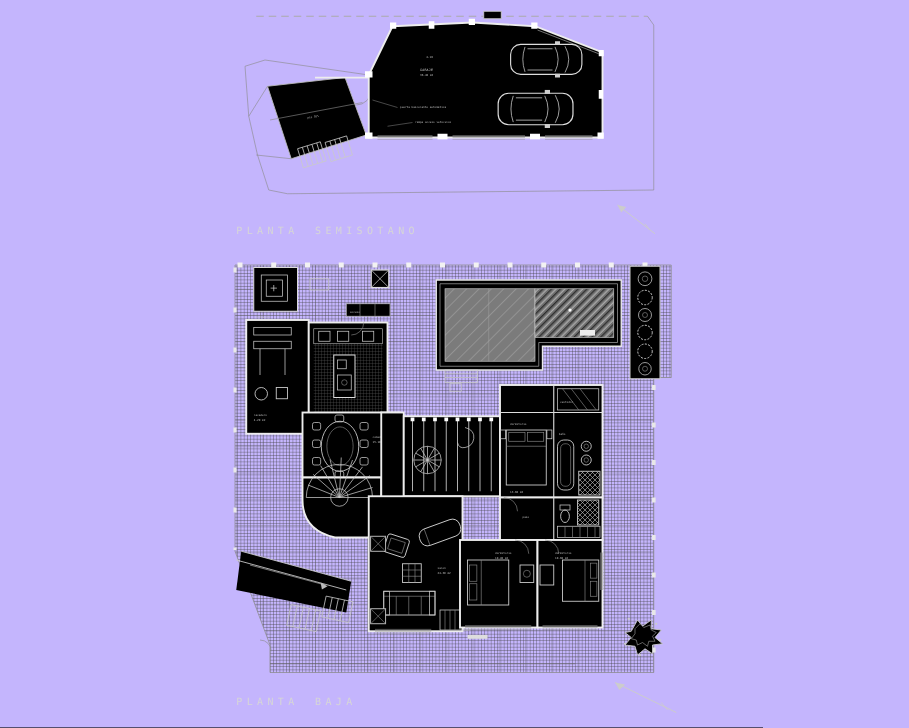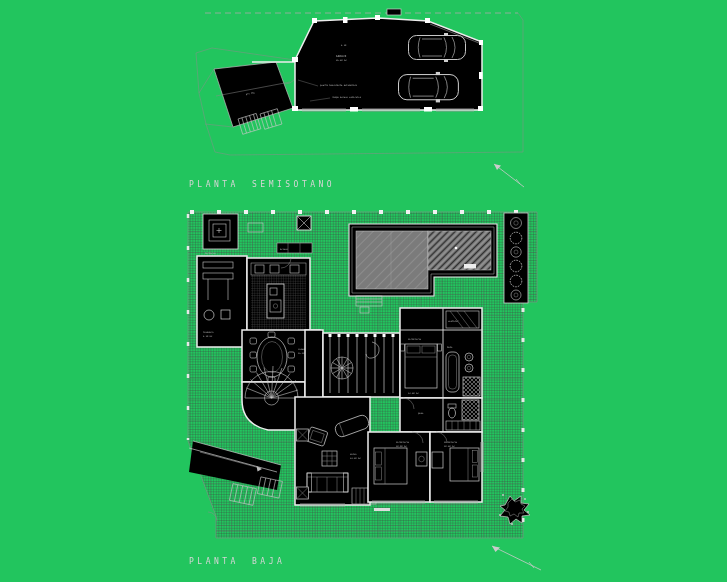--- a/index.html
+++ b/index.html
@@ -1,16 +1,16 @@
 <!DOCTYPE html>
 <html><head>
 <meta charset="utf-8">
 <style>
   html,body{margin:0;padding:0;background:#000;}
-  #stage{width:727px;height:582px;background:#22c55e;position:relative;overflow:hidden;}
+  #stage{width:727px;height:582px;background:#c4b5fd;position:relative;overflow:hidden;}
   svg{display:block;}
   text{font-family:"DejaVu Sans Mono","Liberation Mono",monospace;fill:#d0d0d0;}
   .title{font-size:8px;letter-spacing:3.5px;fill:#d6d6d6;}
   .tiny{font-size:2.6px;fill:#c9c9c9;letter-spacing:.2px;}
   .micro{font-size:2.2px;fill:#b9b9b9;}
   .wall{stroke:#ededed;stroke-width:1.5;fill:#000;}
   .thin{stroke:#c9c9c9;stroke-width:.6;fill:none;}
   .hair{stroke:#8c8c8c;stroke-width:.5;fill:none;}
   .furn{stroke:#cfcfcf;stroke-width:.7;fill:#000;}
 </style>

